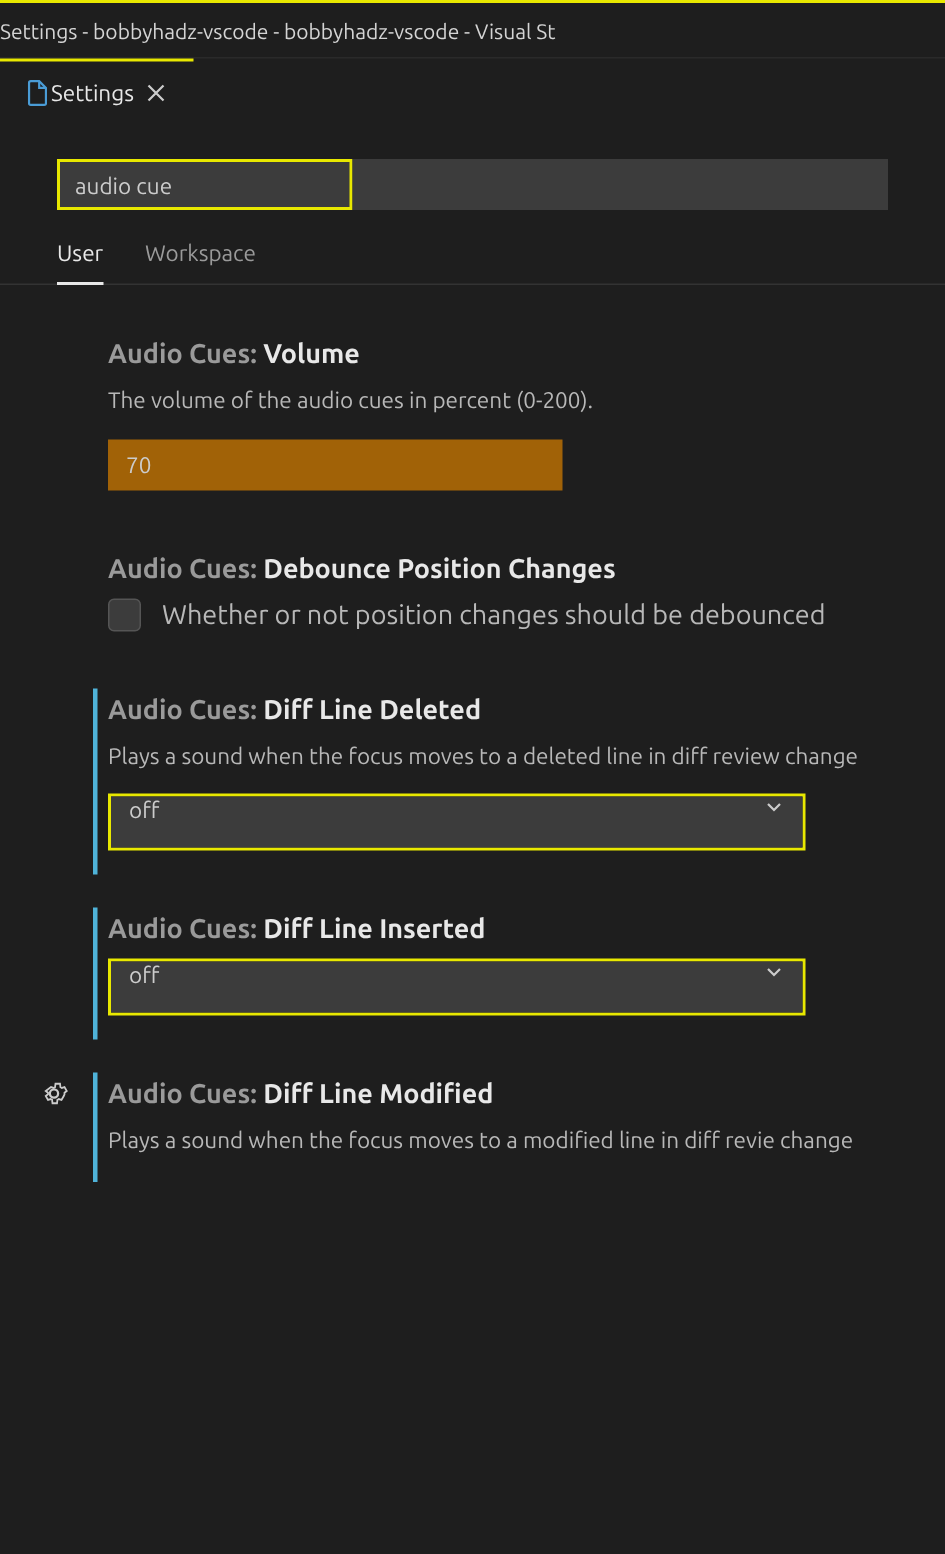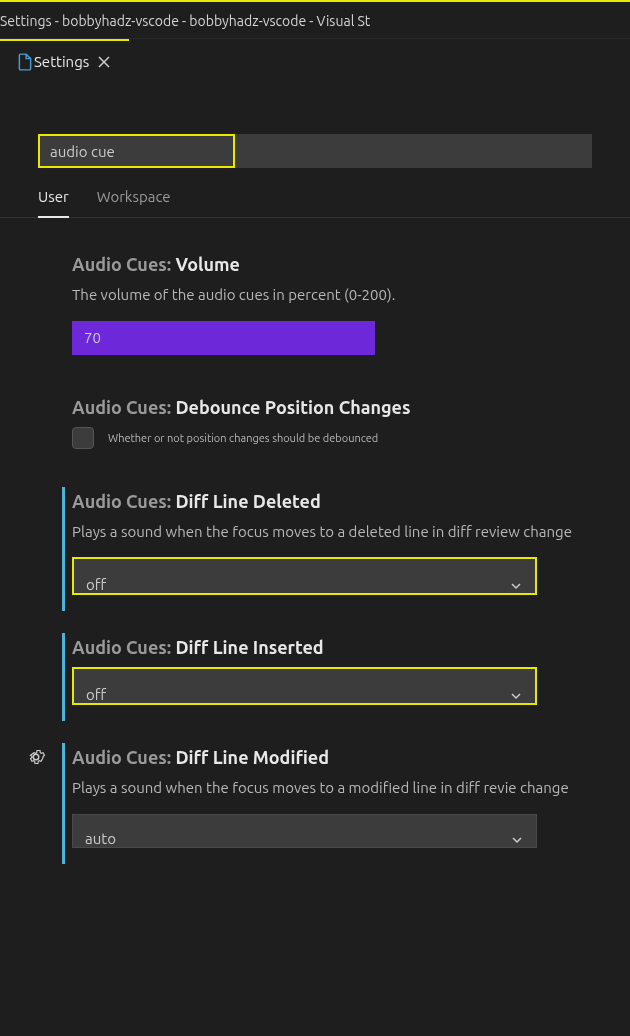--- a/index.html
+++ b/index.html
@@ -74,21 +74,20 @@
       background: #3c3c3c;
       border: 2px solid #e8e800;
       color: #cccccc;
       padding: 0 10px;
       font-size: 15px;
       font-family: inherit;
       outline: none;
     }
     .search-wrapper {
       display: flex;
-      margin-top: 28px;
     }
     .search-rest-bar {
       flex: 1;
       height: 34px;
       background: #3c3c3c;
       border: none;
     }
     .scope-tabs {
       display: flex;
       padding: 0 38px;
@@ -135,60 +134,60 @@
     }
     .setting-description {
       font-size: 15px;
       color: #b8b8b8;
       margin-bottom: 14px;
       line-height: 1.5;
     }
     .number-input {
       width: 303px;
       height: 34px;
-      background: #6d28d9;
+      background: #a16207;
       border: none;
       color: #cccccc;
       padding: 0 12px;
       font-size: 15px;
       font-family: inherit;
     }
     .checkbox-row {
       display: flex;
       align-items: center;
       gap: 14px;
     }
     .checkbox {
       width: 22px;
       height: 22px;
       background: #3c3c3c;
       border: 1px solid #555;
       border-radius: 4px;
     }
     .checkbox-label {
-      font-size: 11px;
+      font-size: 18px;
       color: #b8b8b8;
     }
     .select-wrapper {
       position: relative;
       width: 465px;
     }
     .select-wrapper.highlighted {
       border: 2px solid #e8e800;
     }
     .select-box {
       width: 100%;
       height: 34px;
       background: #3c3c3c;
       border: none;
       color: #cccccc;
       padding: 0 12px;
       font-size: 15px;
       display: flex;
-      align-items: flex-end;
+      align-items: flex-start;
       justify-content: space-between;
     }
     .select-wrapper:not(.highlighted) .select-box {
       border: 1px solid #4a4a4a;
     }
     .chevron {
       width: 14px;
       height: 14px;
       display: flex;
       align-items: center;
@@ -314,26 +313,16 @@
           <path d="M10 6.5a3.5 3.5 0 100 7 3.5 3.5 0 000-7zm0 5.5a2 2 0 110-4 2 2 0 010 4z"></path>
           <path d="M17 10.5v-1l1.5-1.2-1.5-2.6-1.8.6a6 6 0 00-.9-.5L14 3.5h-3l-.3 2.3a6 6 0 00-.9.5l-1.8-.6L4.5 8.3 6 9.5v1l-1.5 1.2 1.5 2.6 1.8-.6c.3.2.6.4.9.5l.3 2.3h3l.3-2.3c.3-.1.6-.3.9-.5l1.8.6 1.5-2.6L17 10.5z" fill="none" stroke="#cccccc" stroke-width="1.2"></path>
         </svg>
       </div>
       <div class="modified-bar"></div>
       <div class="setting-title">
         <span>Audio Cues:</span>
         <span class="value-part">Diff Line Modified</span>
       </div>
       <div class="setting-description">Plays a sound when the focus moves to a modified line in diff revie change</div>
-      <div class="select-wrapper">
-        <div class="select-box">
-          <span>auto</span>
-          <span class="chevron">
-            <svg width="12" height="12" viewBox="0 0 12 12">
-                <path d="M2 4 L6 8 L10 4" stroke="#cccccc" stroke-width="1.5" fill="none"></path>
-              </svg>
-          </span>
-        </div>
-      </div>
     </div>
 
   </div>
 </div>
 
 </body></html>

